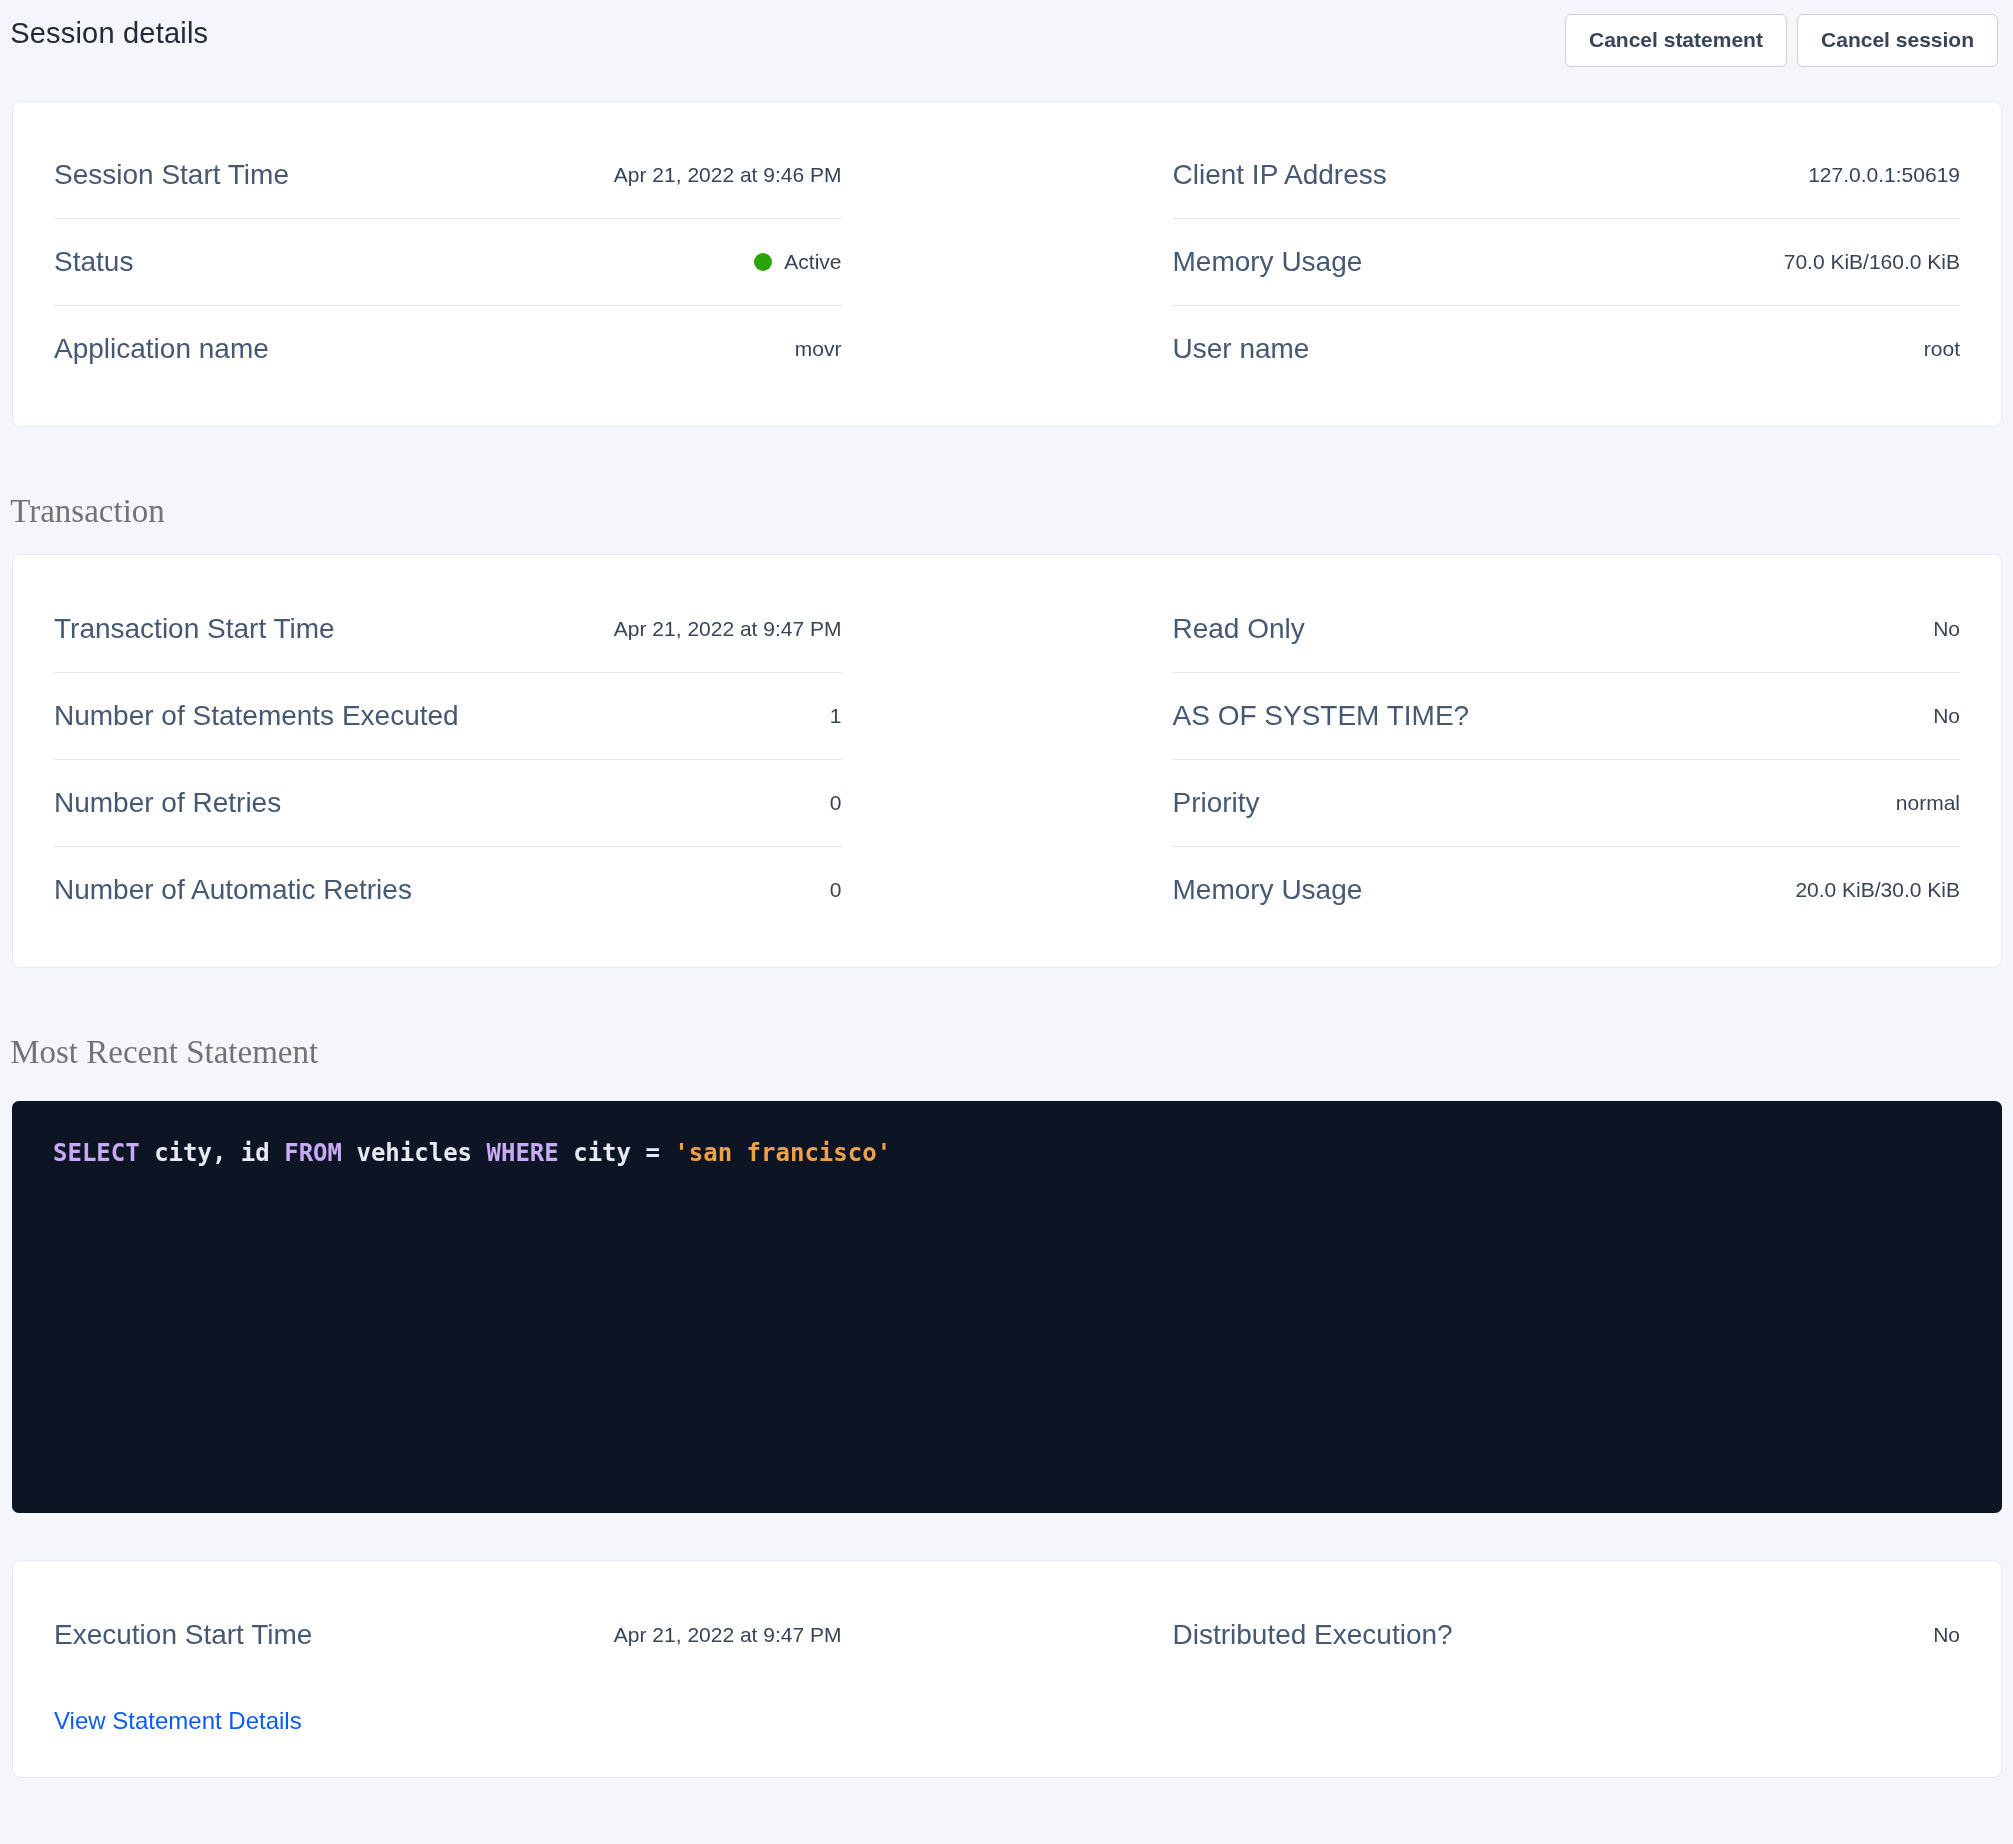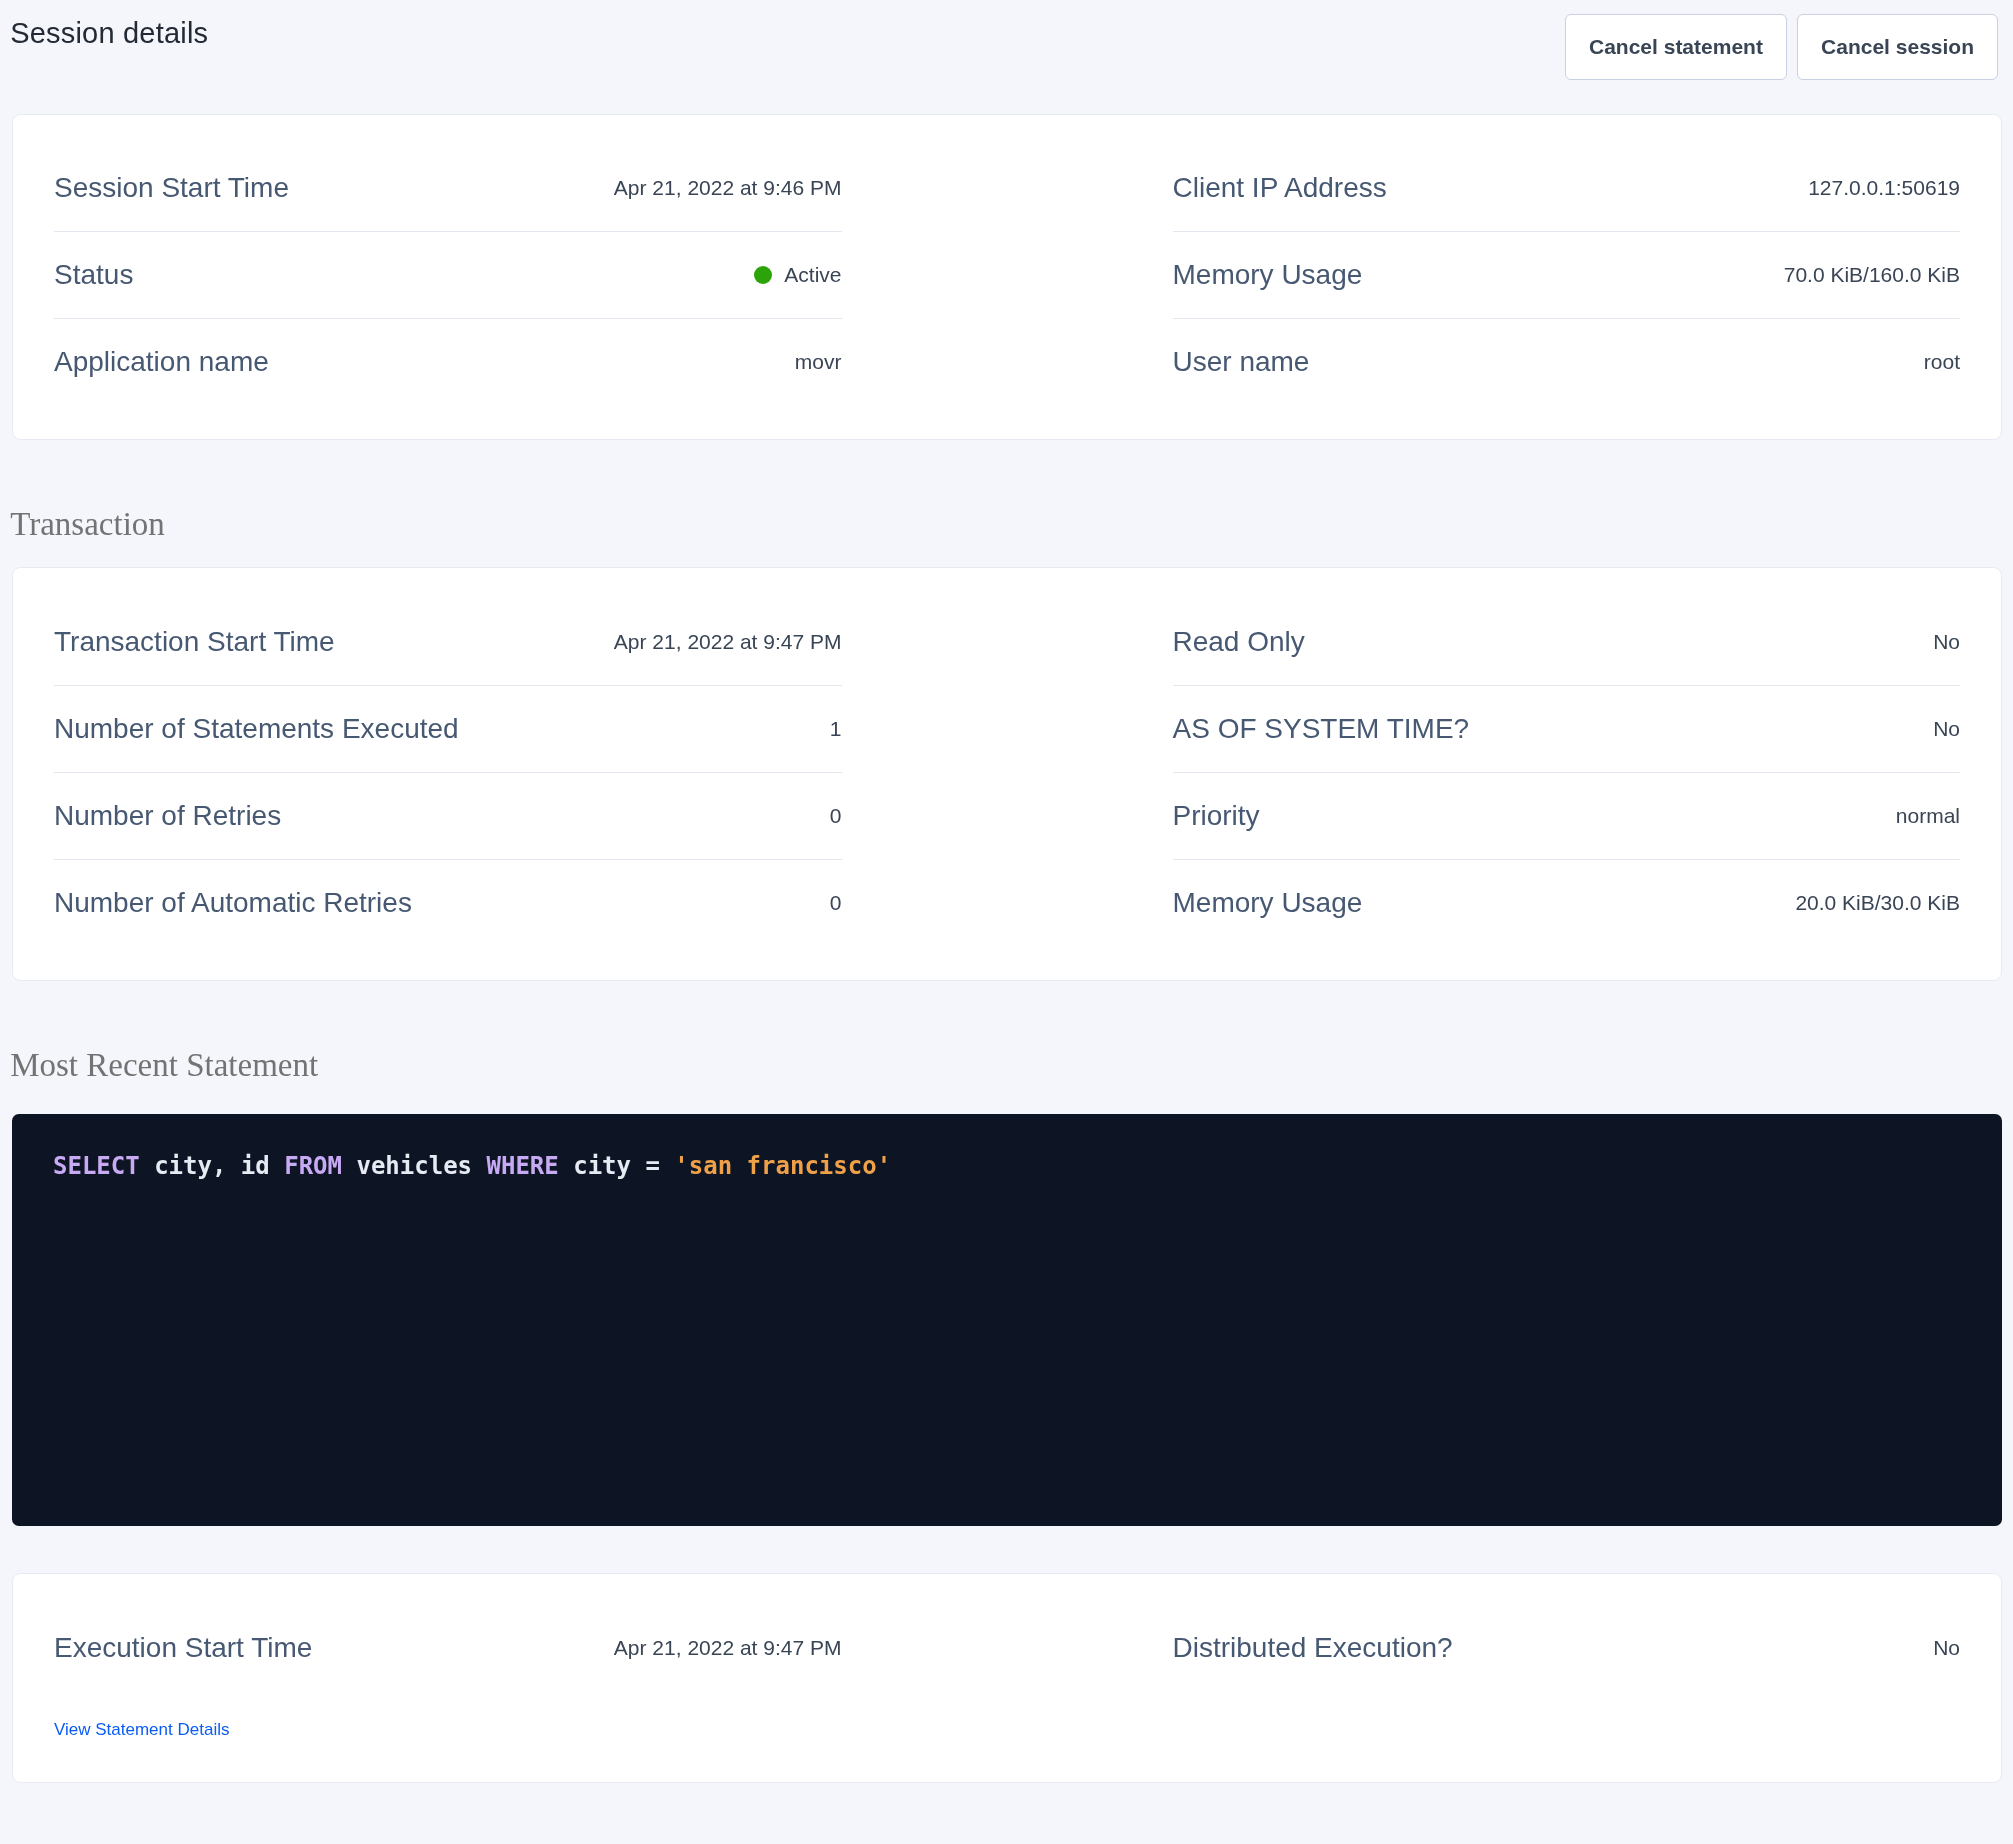--- a/index.html
+++ b/index.html
@@ -37,21 +37,21 @@
   .header-actions{display:flex;gap:10.2px;}
   .btn{
     background:#FFFFFF;
     border:1.7px solid #C9D0E2;
     border-radius:6px;
     color:#394455;
     font-family:inherit;
     font-size:21px;
     font-weight:700;
     padding:0 23px;
-    height:66px;
+    height:53px;
     line-height:50px;
     cursor:pointer;
   }
   
   .card{
     background:#FFFFFF;
     border:0.8px solid #E7EAF2;
     border-radius:8.5px;
     margin:0 12px;
     padding:30.5px 41px 34px 41px;
@@ -113,21 +113,21 @@
   }
   .tok-keyword{color:var(--code-keyword);}
   .tok-plain{color:var(--code-plain);}
   .tok-string{color:var(--code-string);}
   
   .card.bottom{margin-top:47px;margin-bottom:17px;padding-bottom:37px;}
   .link-row{
     padding:29px 0 5.1px 0;
   }
   .text-link{
-    font-size:17px;
+    font-size:24px;
     font-weight:500;
     color:var(--accent-blue);
     text-decoration:none;
     cursor:pointer;
     white-space:nowrap;
   }
 </style>
 </head>
 <body>
 

